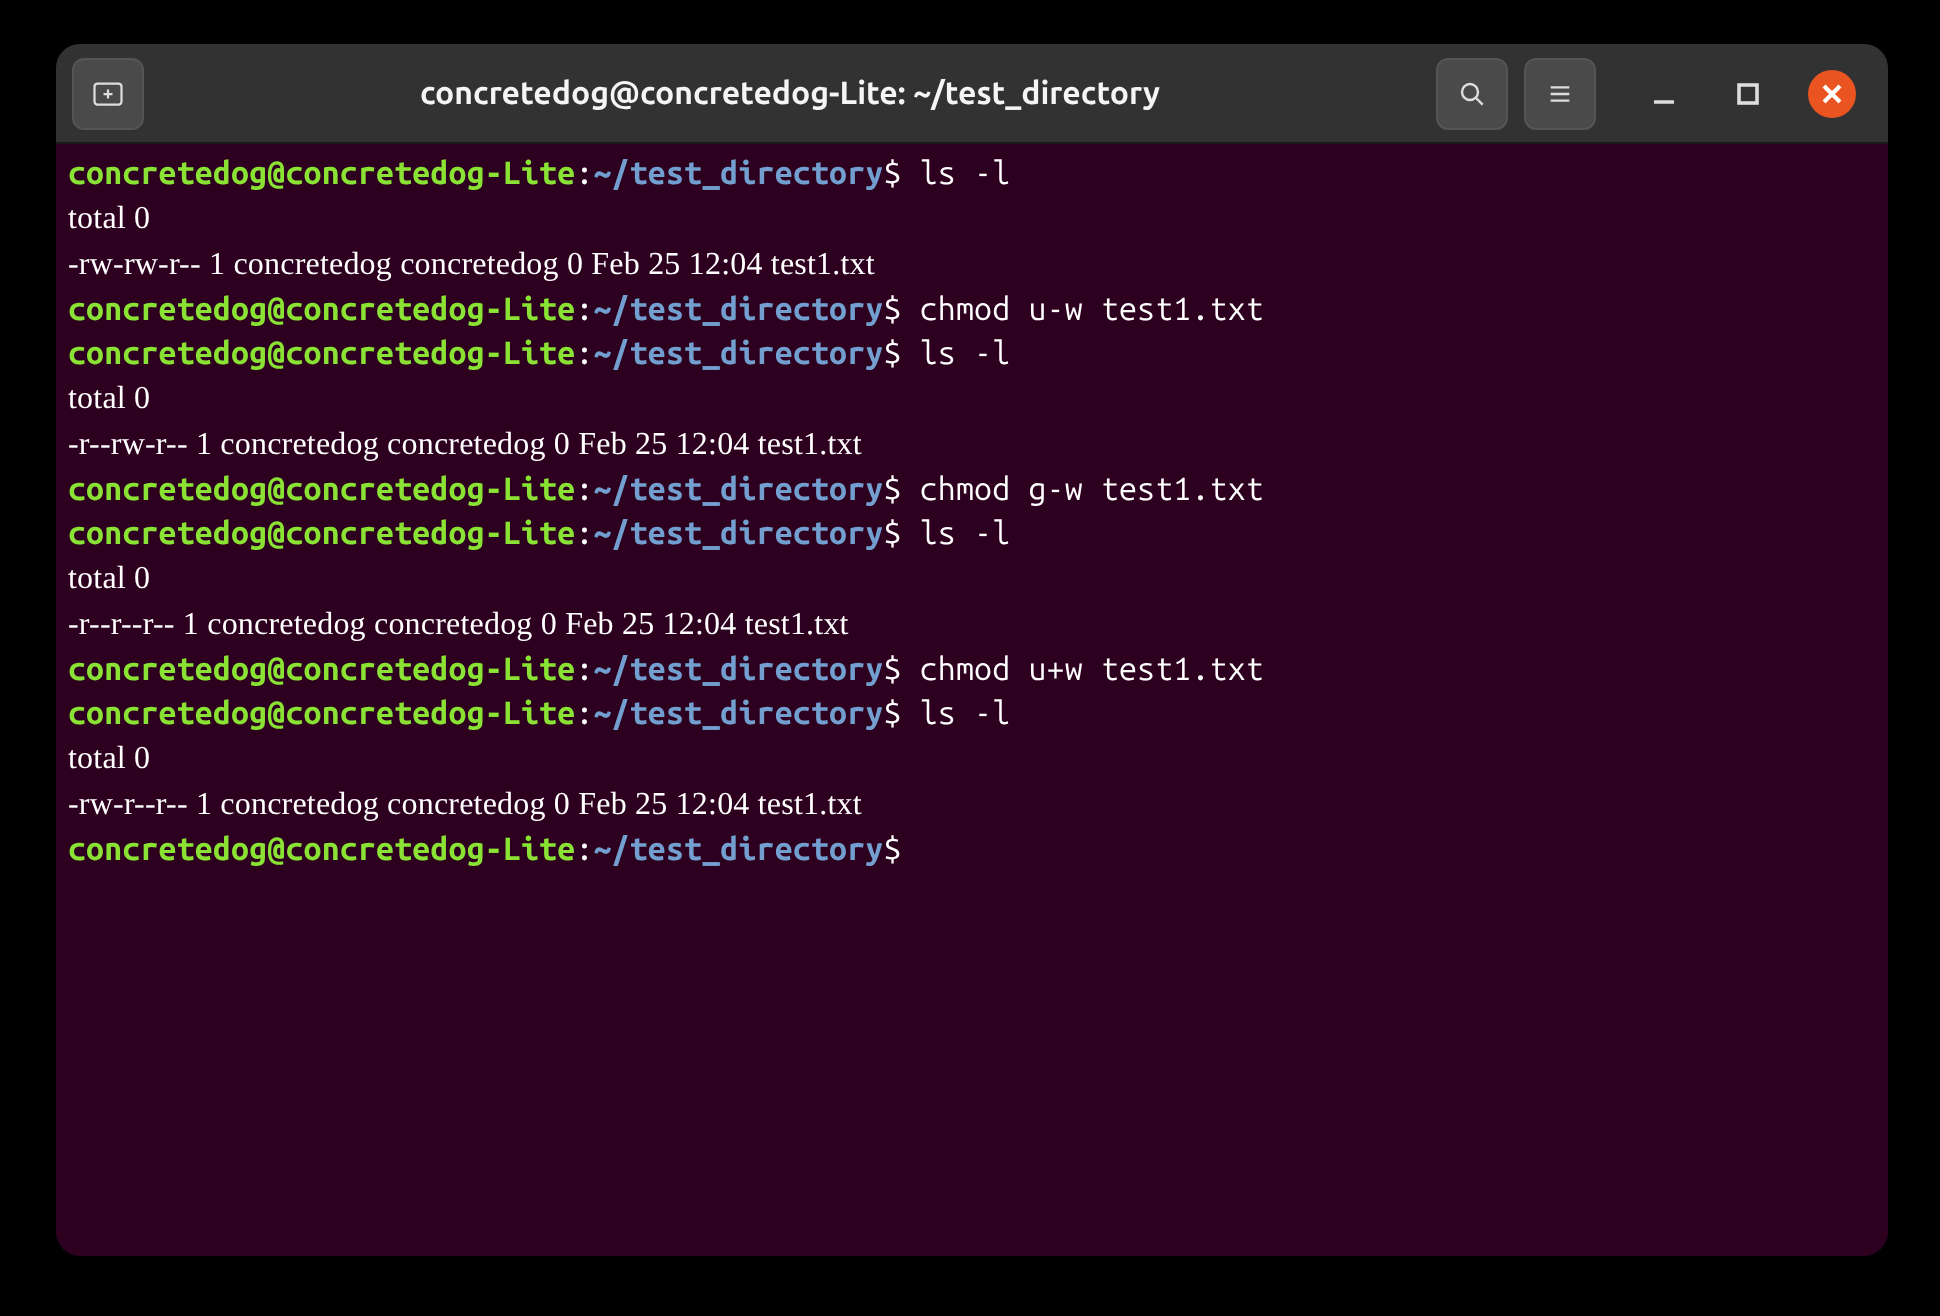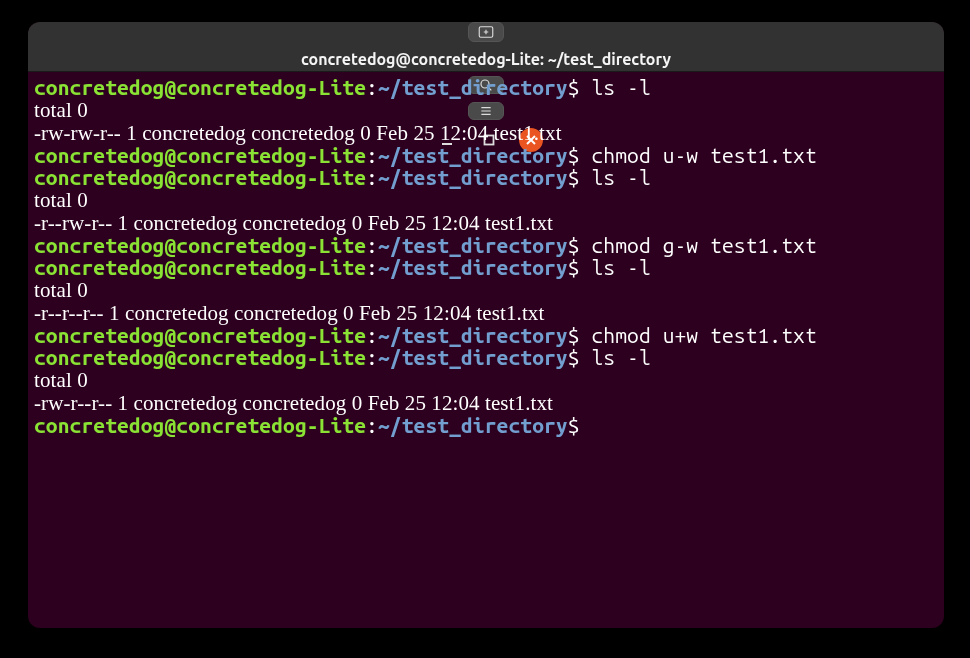--- a/index.html
+++ b/index.html
@@ -26,21 +26,20 @@
       box-shadow: 0 8px 32px rgba(0,0,0,0.6);
     }
     .titlebar {
       height: 50px;
       background: #323232;
       display: flex;
       align-items: center;
       padding: 0 8px;
       gap: 8px;
       border-bottom: 1px solid #1a1a1a;
-      flex-direction: column;
     }
     .btn-new-tab {
       width: 36px;
       height: 36px;
       background: #4a4a4a;
       border-radius: 6px;
       display: flex;
       align-items: center;
       justify-content: center;
       cursor: pointer;
@@ -111,21 +110,21 @@
     .win-close svg {
       width: 10px;
       height: 10px;
       stroke: #fff;
       stroke-width: 2;
     }
     .terminal-body {
       height: calc(100% - 50px);
       padding: 4px 6px;
       font-family: "Ubuntu Mono", "DejaVu Sans Mono", Menlo, Consolas, monospace;
-      font-size: 21px;
+      font-size: 16px;
       line-height: 22px;
       color: #ffffff;
       overflow-y: auto;
       position: relative;
       white-space: pre;
       letter-spacing: 0.1px;
     }
     .terminal-body::-webkit-scrollbar {
       width: 12px;
     }

